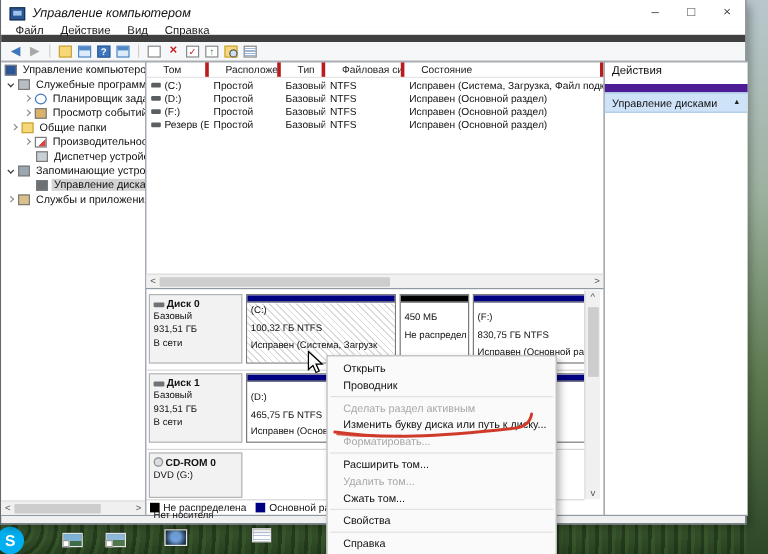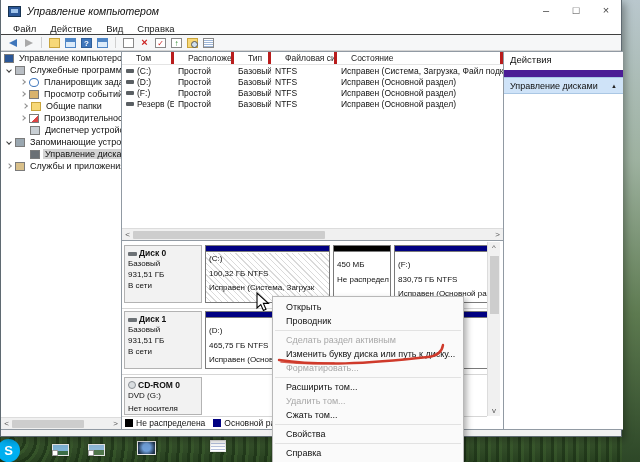--- a/index.html
+++ b/index.html
@@ -34,21 +34,21 @@
   .titlebar { position:absolute; left:0; top:0; right:0; height:22px; background:#fff;
     display:flex; align-items:center; }
   .app-icon { width:13px; height:11px; margin-left:7px; background:#2b5797; border:1px solid #17324f; position:relative; }
   .app-icon::after { content:""; position:absolute; left:2px; top:2px; right:2px; bottom:3px; background:#9fc3ea; }
   .title-text { font-size:10.5px; color:#111; margin-left:6px; white-space:nowrap;font-style:italic; }
   .win-controls { margin-left:auto; display:flex; height:22px; }
   .win-btn { width:30px; height:22px; text-align:center; line-height:20px; font-size:11px; color:#444; }
 
   .menubar { position:absolute; left:0; top:22px; right:0; height:13px; background:#fff;
     display:flex; align-items:center; padding-left:5px; font-size:9.5px; color:#222;
-    border-bottom:1px solid #404040; }
+    border-bottom:6px solid #404040; }
   .menubar span { padding:0 7px; }
 
   .toolbar { position:absolute; left:0; top:35px; right:0; height:16px; background:#f6f7f8;
     border-bottom:1px solid #d4d4d4; display:flex; align-items:center; padding-left:5px; gap:3px; }
   .tb-sep { width:1px; height:11px; background:#cfcfcf; margin:0 3px; }
   .tool { width:13px; height:13px; display:flex; align-items:center; justify-content:center; font-size:9px; }
   .tri-l { width:0;height:0;border-top:4px solid transparent;border-bottom:4px solid transparent;border-right:8px solid #3f76bb; }
   .tri-r { width:0;height:0;border-top:4px solid transparent;border-bottom:4px solid transparent;border-left:8px solid #a9a9a9; }
   .ic { width:11px; height:10px; border:1px solid #888; background:#fff; position:relative; font-size:8px; line-height:9px; text-align:center; }
   .ic.folder { background:#f7d878; border-color:#c9a43c; }
@@ -227,21 +227,21 @@
     <div class="trow" style="padding-left:20px">
       <span class="chev right"></span>
       <span class="ticon clock"></span>
       <span class="lbl">Планировщик заданий</span>
     </div>
     <div class="trow" style="padding-left:20px">
       <span class="chev right"></span>
       <span class="ticon log"></span>
       <span class="lbl">Просмотр событий</span>
     </div>
-    <div class="trow" style="padding-left:22px">
+    <div class="trow" style="padding-left:9px">
       <span class="chev right"></span>
       <span class="ticon folder"></span>
       <span class="lbl">Общие папки</span>
     </div>
     <div class="trow" style="padding-left:20px">
       <span class="chev right"></span>
       <span class="ticon perf"></span>
       <span class="lbl">Производительность</span>
     </div>
     <div class="trow" style="padding-left:29px">
@@ -360,21 +360,21 @@
         <div class="part" style="left:143px;width:140px">
           <div class="bar"></div>
         </div>
       </div>
     </div>
 
     <div class="disk-row" style="top:136px;height:40px">
       <div class="dlabel" style="height:38px">
         <div class="nm"><span class="cdico"></span><span>CD-ROM 0</span></div>
         <div>DVD (G:)</div>
-        <div style="margin-top:2px">Нет носителя</div>
+        <div style="margin-top:23px">Нет носителя</div>
       </div>
     </div>
 
     <div class="legend">
       <span>
         <span class="lgsq" style="background:#000000"></span><span>Не распределена</span>
       </span>
       <span>
         <span class="lgsq" style="background:#000082"></span><span>Основной раз</span>
       </span>

